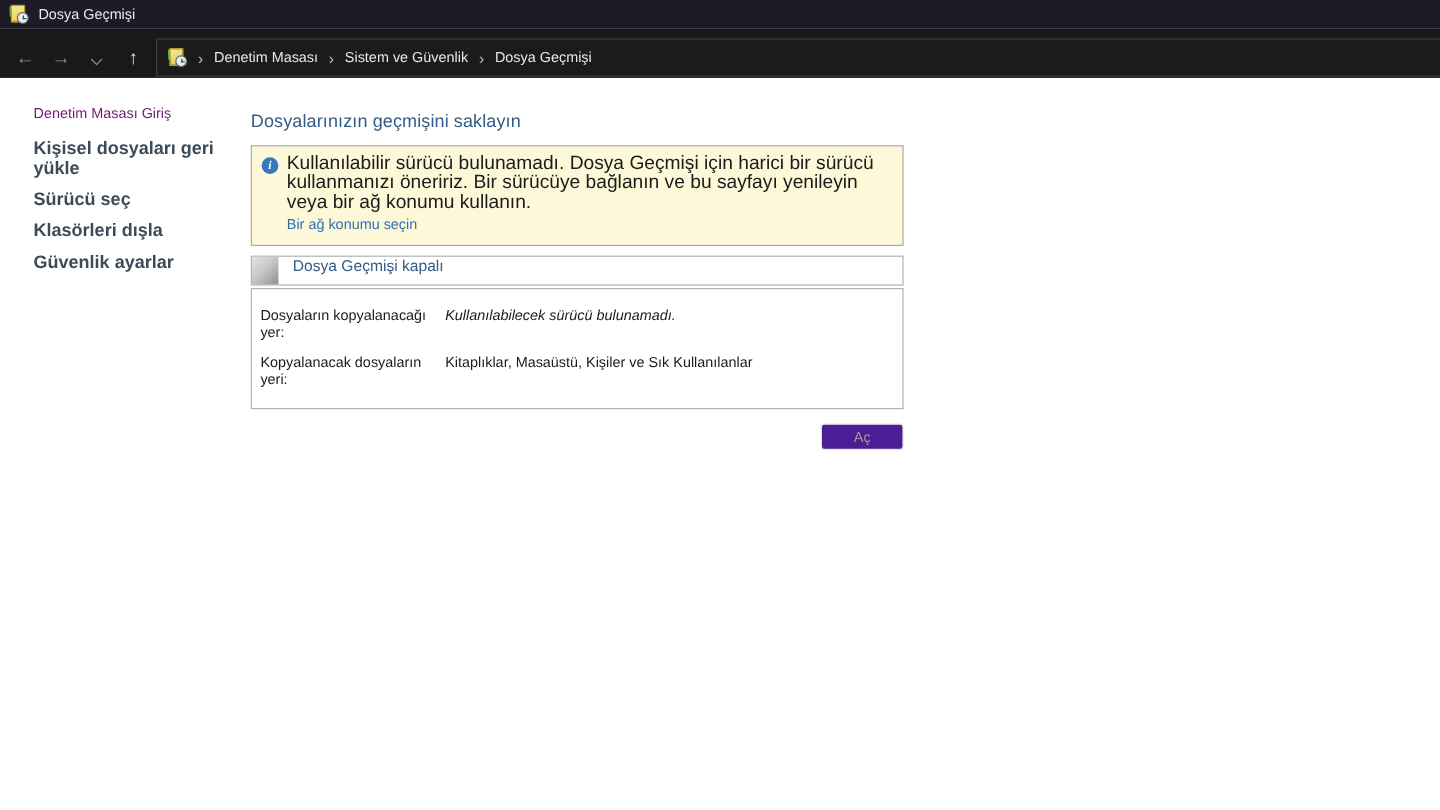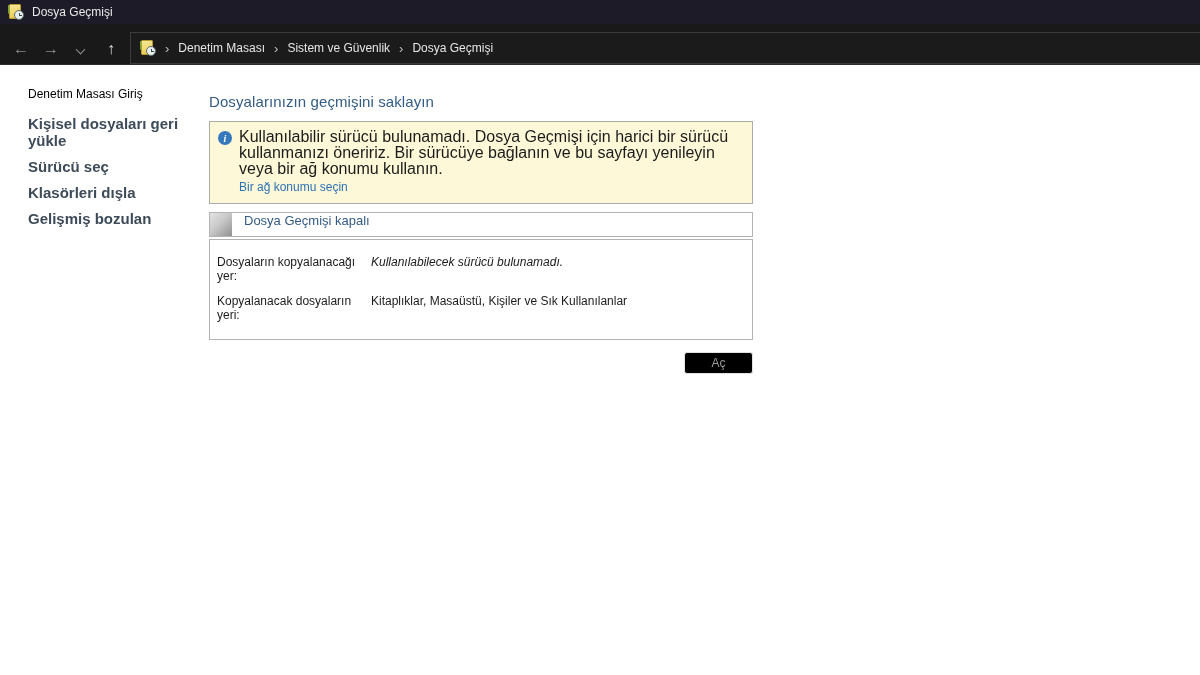--- a/index.html
+++ b/index.html
@@ -35,21 +35,21 @@
   .addressbar { position:absolute; left:130px; right:0; top:8px; bottom:0;
     background:#1b1b1b; border:1px solid #3c3c40; border-right:none; border-bottom:1px solid #3c3c40;
     display:flex; align-items:center; padding-left:9px; }
   .crumb-sep { color:#c0c0c0; font-size:13px; margin:0 9px; line-height:1; }
   .crumb { color:#e6e6e6; font-size:12px; white-space:nowrap; cursor:default; }
 
   
   .content { position:relative; height:610px; background:#ffffff; }
 
   .sidebar { position:absolute; left:0; top:0; width:209px; padding:22px 0 0 28px; }
-  .side-home { font-size:12px; color:#000000; margin-bottom:14px; cursor:pointer; }
+  .side-home { font-size:12px; color:#701a75; margin-bottom:14px; cursor:pointer; }
   .side-task { font-size:15px; color:#3d4b59; margin-bottom:9px; cursor:pointer;font-weight:bold; }
 
   .main { position:absolute; left:209px; top:0; width:560px; padding-top:28px; }
   .page-title { font-size:15px; font-weight:400; color:#335c85; letter-spacing:.1px; }
   .page-desc { margin-top:9px; width:545px; font-size:12px; line-height:16px; color:#1b1b1b; }
 
   .warn-banner { margin-top:11px; width:544px; background:#fdf8d7; border:1px solid #ababab;
     padding:7px 14px 8px 8px; }
   .warn-row { display:flex; }
   .info-icon { flex:0 0 14px; width:14px; height:14px; margin:2px 7px 0 0; border-radius:50%;
@@ -65,21 +65,21 @@
 
   .status-details { margin-top:2px; width:544px; border:1px solid #b3b3b3; background:#ffffff;
     padding:15px 0 17px 7px; }
   .detail-row { display:flex; margin-bottom:11px; }
   .detail-row:last-child { margin-bottom:0; }
   .detail-label { width:154px; font-size:12px; color:#1b1b1b; }
   .detail-value { font-size:12px; color:#1b1b1b; }
   .detail-value.italic { font-style:italic; }
 
   .button-row { margin-top:12px; width:544px; display:flex; justify-content:flex-end; }
-  .btn-disabled { width:69px; height:22px; background:#000000; border:1px solid #e2e2e2;
+  .btn-disabled { width:69px; height:22px; background:#4c1d95; border:1px solid #e2e2e2;
     border-radius:3px; color:#9b9b9b; font-size:12px; display:flex; align-items:center;
     justify-content:center; cursor:default; }
 </style>
 </head>
 <body>
 
 <div class="titlebar">
   <div class="fh-icon">
     <div class="green"></div>
       <div class="sheet"></div>
@@ -112,21 +112,21 @@
   </div>
 </div>
 
 <div class="content">
 
   <div class="sidebar">
     <div class="side-home">Denetim Masası Giriş</div>
     <div class="side-task">Kişisel dosyaları geri yükle</div>
     <div class="side-task">Sürücü seç</div>
     <div class="side-task">Klasörleri dışla</div>
-    <div class="side-task">Gelişmiş bozulan</div>
+    <div class="side-task">Güvenlik ayarlar</div>
   </div>
 
   <div class="main">
     <h1 class="page-title">Dosyalarınızın geçmişini saklayın</h1>
 
     <div class="warn-banner">
       <div class="warn-row">
         <div class="info-icon">i</div>
         <div class="warn-text">Kullanılabilir sürücü bulunamadı. Dosya Geçmişi için harici bir sürücü kullanmanızı öneririz. Bir sürücüye bağlanın ve bu sayfayı yenileyin veya bir ağ konumu kullanın.</div>
       </div>

